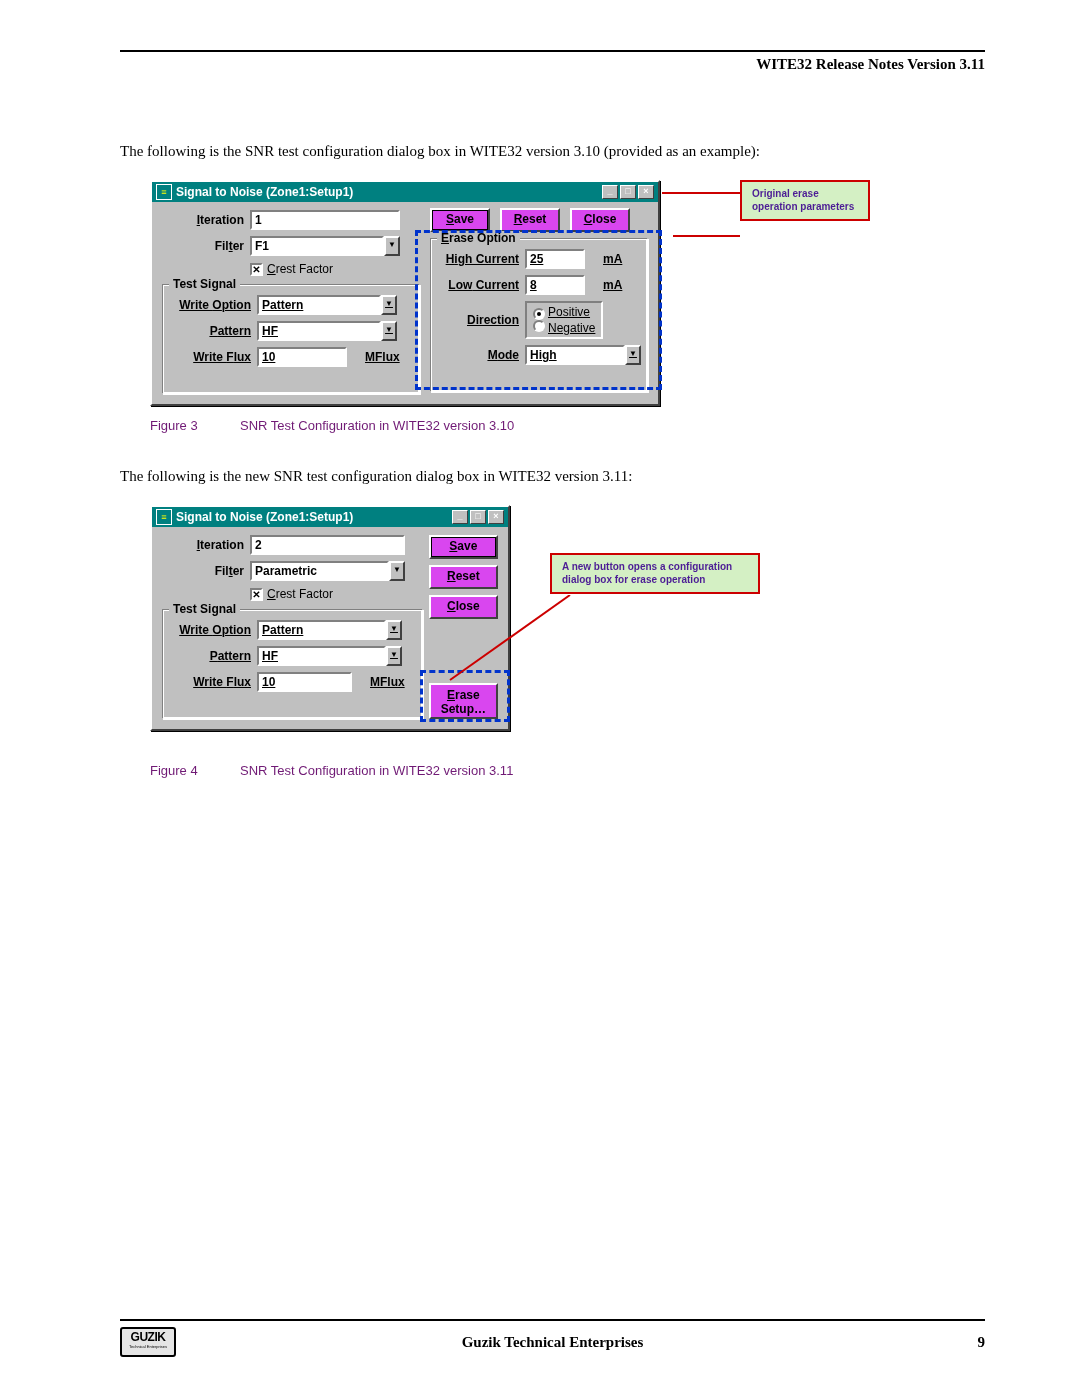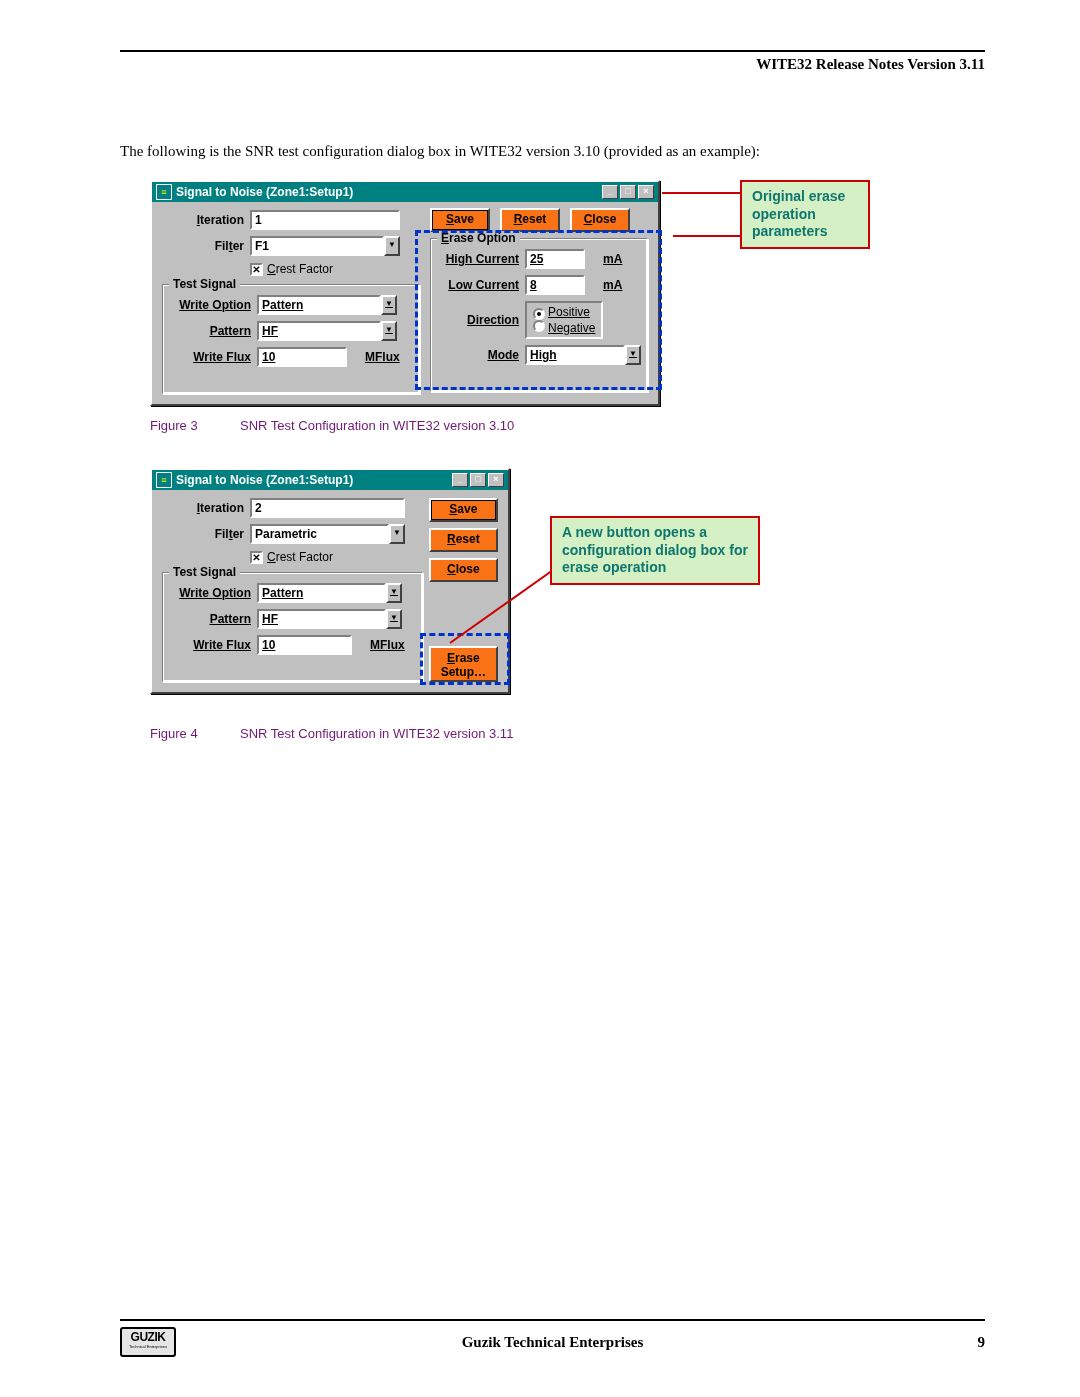--- a/index.html
+++ b/index.html
@@ -114,21 +114,21 @@
   .checkbox {
     width: 13px; height:13px;
     background:#fff;
     border:2px solid;
     border-color:#808080 #fff #fff #808080;
     display:inline-flex; align-items:center; justify-content:center;
     font-size:10px; font-weight:bold;
     margin-right:4px;
   }
   .btn95 {
-    background:#f97316;
+    background:#d946ef;
     border:2px solid;
     border-color:#fff #404040 #404040 #fff;
     padding:2px 10px;
     font-weight:bold;
     font-size:12px;
     height:24px;
     min-width:60px;
     text-align:center;
   }
   .btn95.default { box-shadow: 0 0 0 1px #000 inset; }
@@ -165,23 +165,23 @@
     border: 3px dashed #0033cc;
     pointer-events:none;
   }
 
   .callout {
     position:absolute;
     background: #d4f0c4;
     border: 2px solid #cc0000;
     padding: 6px 10px;
     font-family: Arial, sans-serif;
-    font-size: 14px;
-    font-weight: bold;
-    color: #0f766e;
+    font-size: 10px;
+    font-weight: bold;
+    color: #4c1d95;
     line-height: 1.25;
   }
   .callout-line {
     position:absolute;
     background:#cc0000;
     height:2px;
   }
 
   .fig-caption {
     font-family: Arial, sans-serif;
@@ -323,20 +323,21 @@
     <div class="dashed-box" style="left:265px; top:50px; width:247px; height:160px;"></div>
     <div class="callout-line" style="left:512px; top:12px; width:78px;"></div>
     <div class="callout-line" style="left:523px; top:55px; width:67px; transform-origin:left; "></div>
     <div class="callout" style="left:590px; top:0px; width:130px;">Original erase operation parameters</div>
   </div>
 
   <div class="fig-caption">
     <span class="figlabel">Figure 3</span><span>SNR Test Configuration in WITE32 version 3.10</span>
   </div>
 
+  <div class="body-para">The following is the new SNR test configuration dialog box in WITE32 version 3.11:</div>
 
   <div class="fig-area" style="height:250px;">
     <div class="win95" style="width:360px;">
       <div class="titlebar">
         <div class="titlebar-left">
           <span class="titlebar-icon">≡</span>
           <span>Signal to Noise (Zone1:Setup1)</span>
         </div>
         <div class="titlebar-btns">
           <div class="titlebar-btn">_</div>

